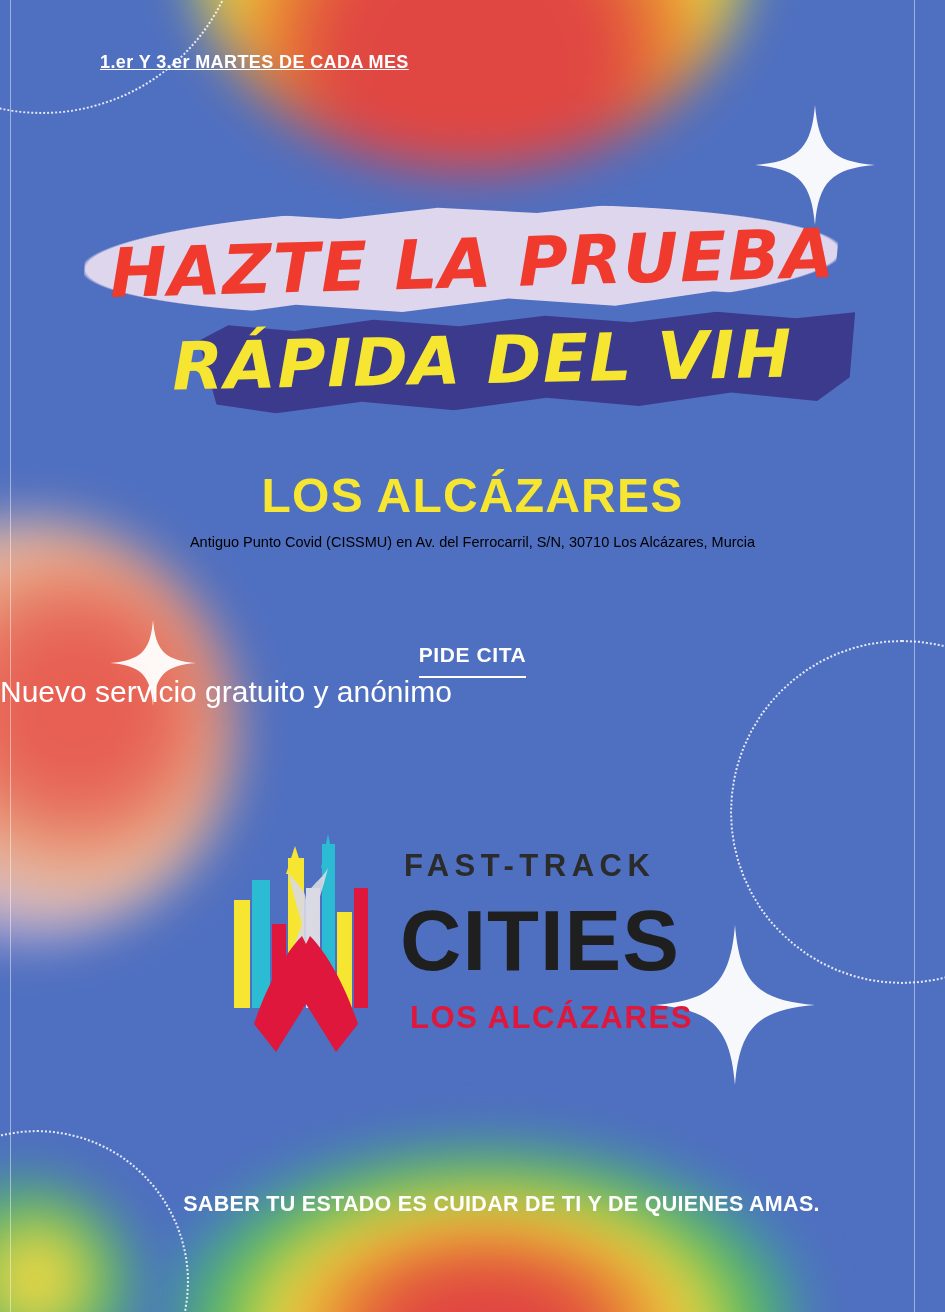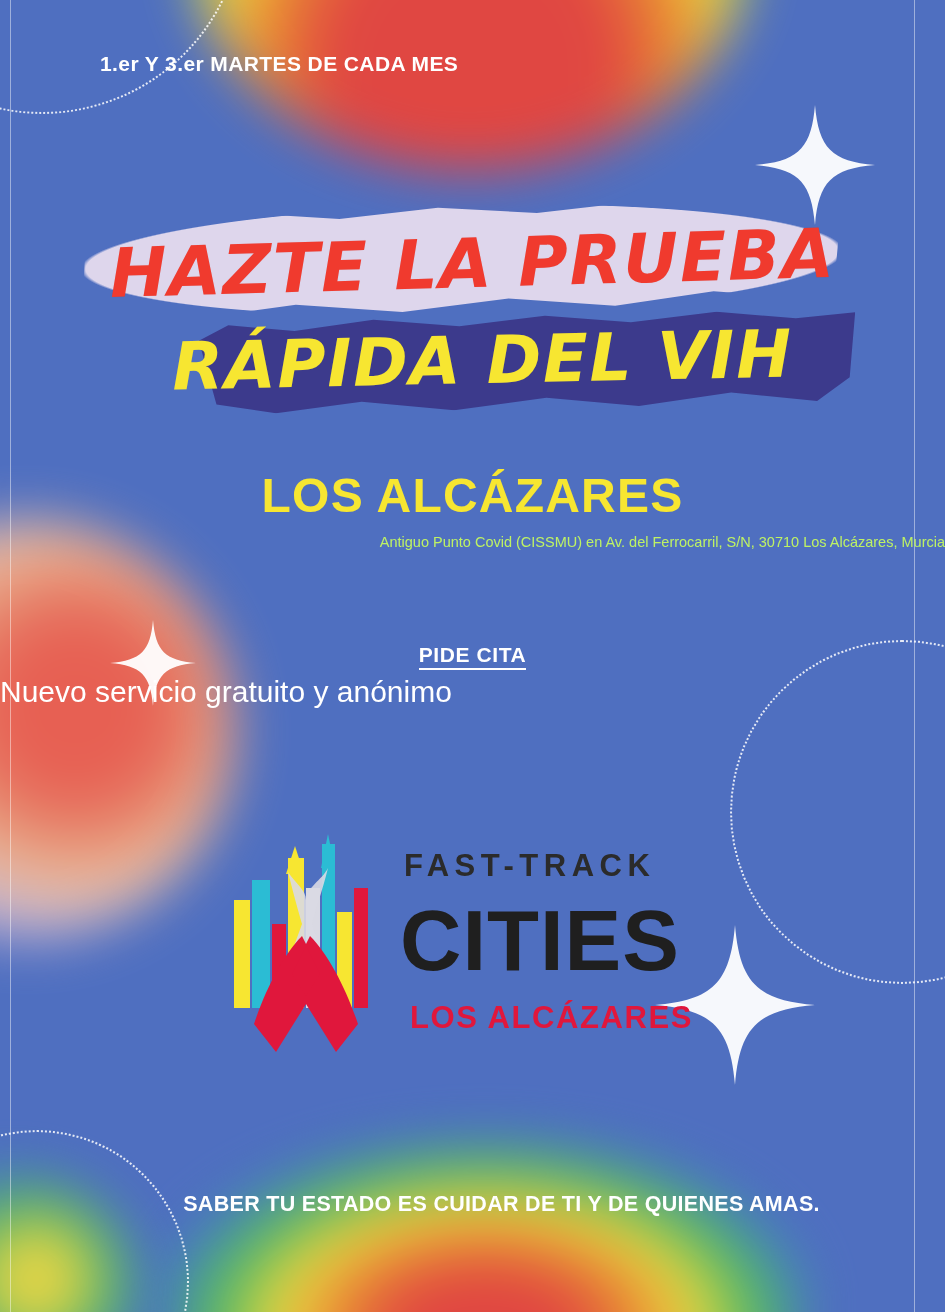--- a/index.html
+++ b/index.html
@@ -116,23 +116,24 @@
   .sparkle {
     position: absolute;
     pointer-events: none;
   }
   
   .header-line {
     position: absolute;
     left: 100px;
     top: 52px;
     color: #ffffff;
-    font-size: 21px;
+    font-size: 18px;
     font-weight: bold;
     letter-spacing: 0.4px;
+    text-decoration: underline;
   }
   
   .brush {
     position: absolute;
   }
   .brush-1 {
     left: 82px;
     top: 205px;
     width: 760px;
     height: 110px;
@@ -194,39 +195,39 @@
     color: #f7e631;
     font-size: 48px;
     font-weight: bold;
     letter-spacing: 1.2px;
   }
   .address {
     position: absolute;
     left: 0;
     top: 534px;
     width: 945px;
-    text-align: right;
-    color: #bef264;
+    text-align: center;
+    color: #000000;
     font-size: 14.5px;
   }
   
   .pide-cita {
     position: absolute;
     left: 0;
     top: 643px;
     width: 945px;
     text-align: center;
     color: #ffffff;
     font-size: 21px;
     font-weight: bold;
     letter-spacing: 0.6px;
   }
   .pide-cita span {
     border-bottom: 2px solid #ffffff;
-    padding-bottom: 2px;
+    padding-bottom: 10px;
   }
   .service-line {
     position: absolute;
     left: 0;
     top: 675px;
     width: 945px;
     text-align: left;
     color: #ffffff;
     font-size: 30px;
   }

